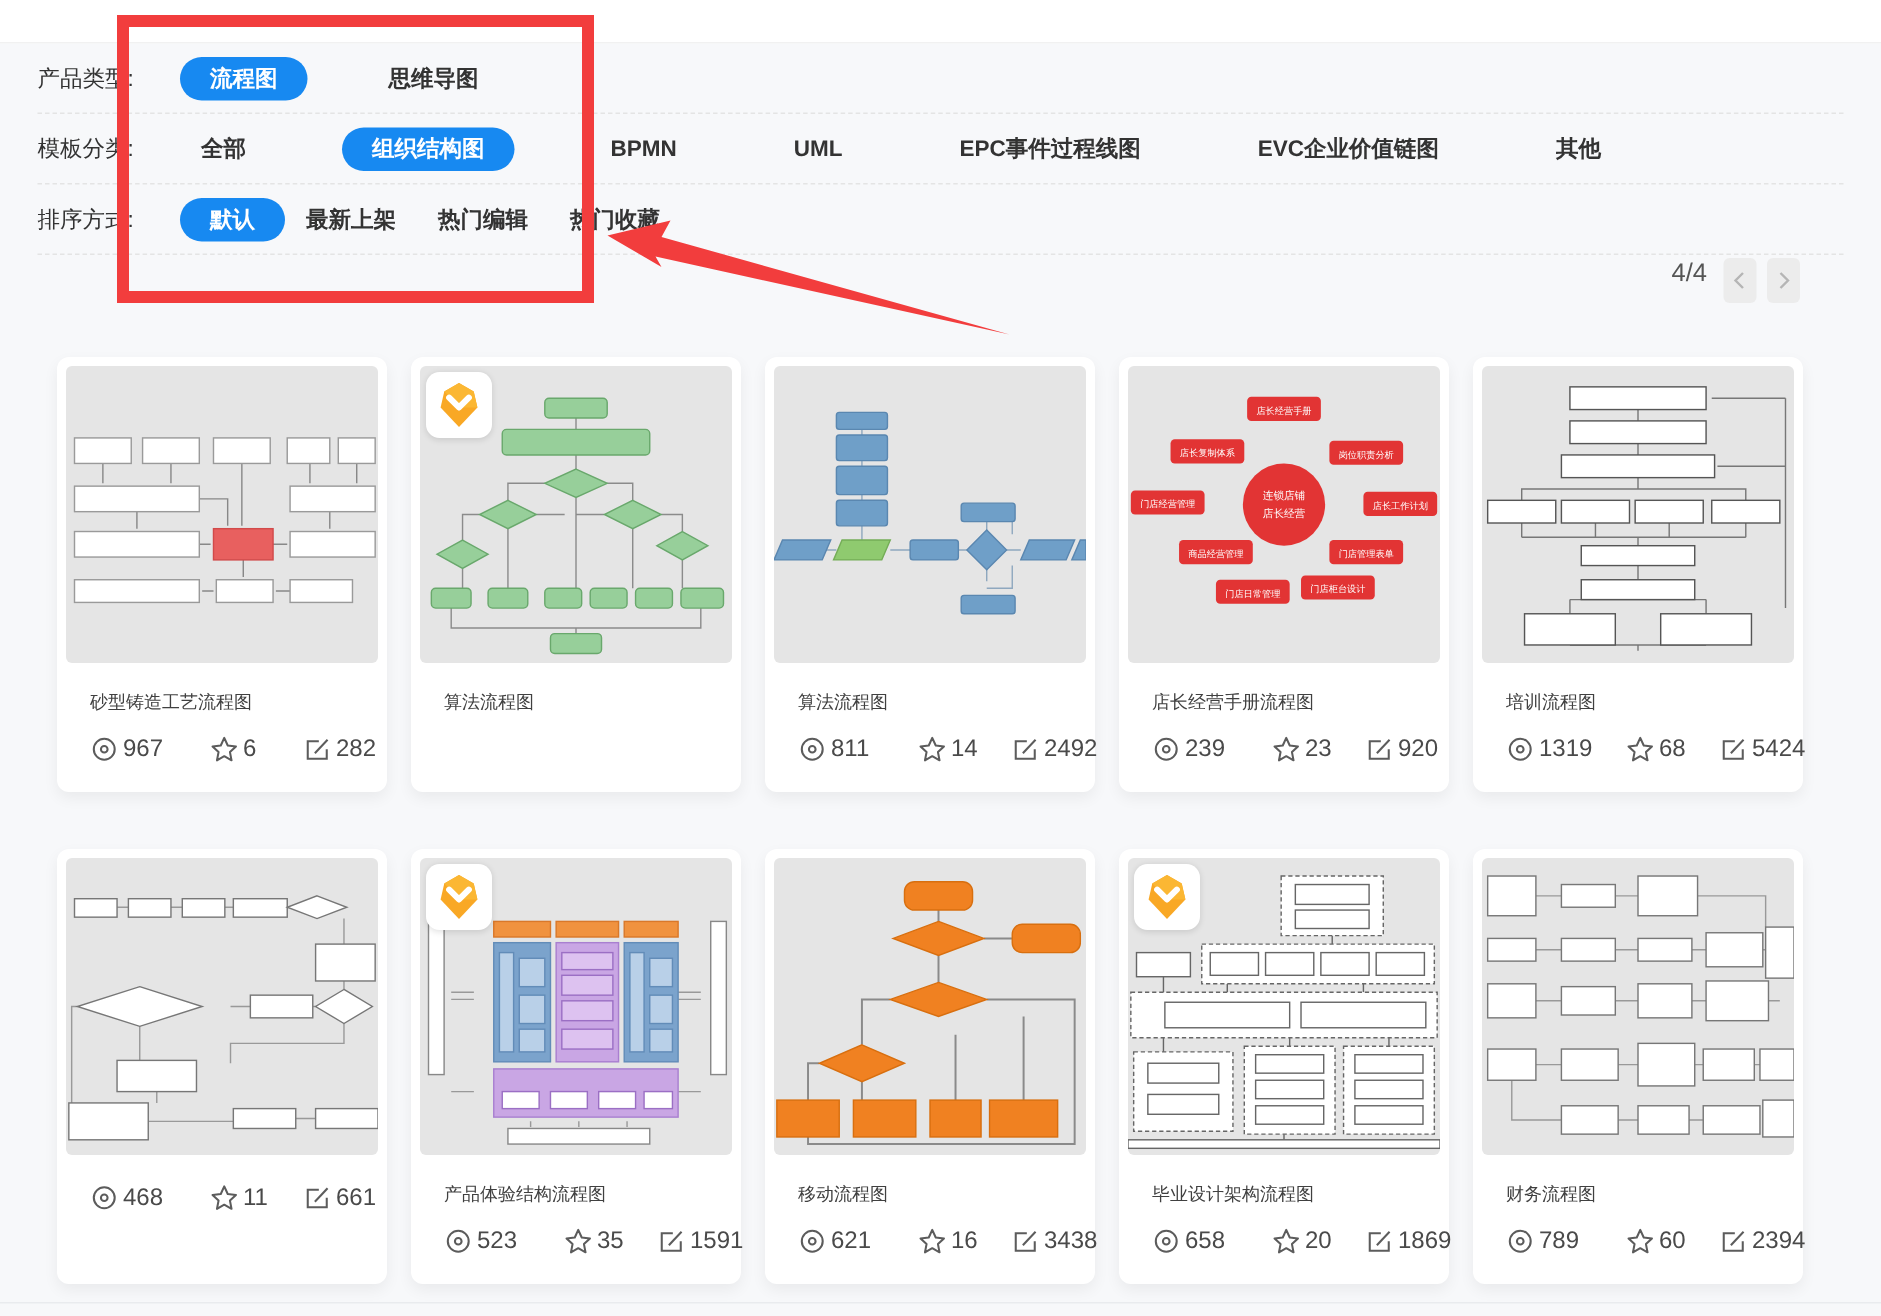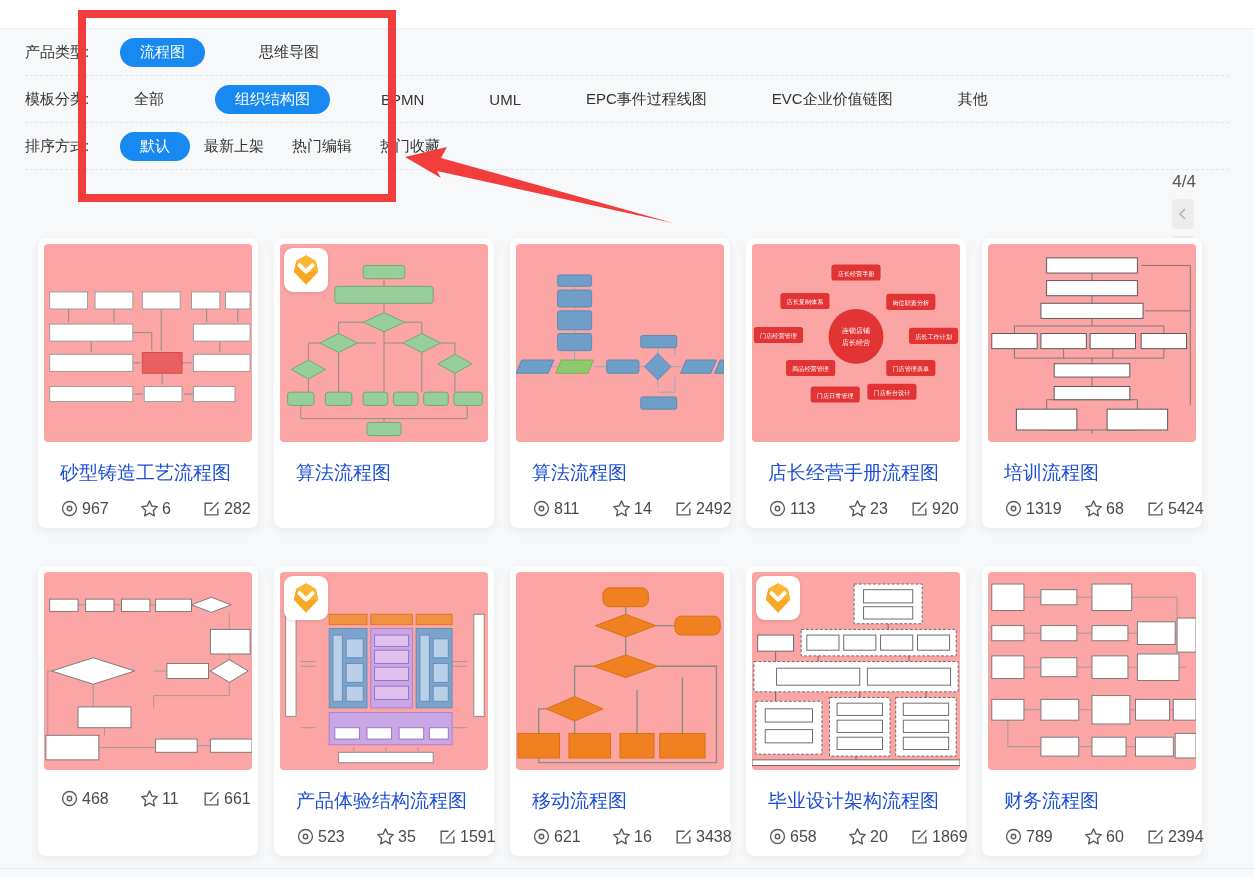--- a/index.html
+++ b/index.html
@@ -4,43 +4,43 @@
 <style>
   html,body{margin:0;padding:0;}
   body{width:1254px;height:877px;overflow:hidden;background:#f7f8fa;
        font-family:"Liberation Sans","DejaVu Sans",sans-serif;color:#333;}
   #stage{position:relative;width:1254px;height:877px;}
   .topbar{position:absolute;left:0;top:0;width:100%;height:28px;background:#fff;border-bottom:1px solid #f1f1f1;}
   
   #filter-panel{position:absolute;left:0;top:29px;width:100%;}
   .filter-row{display:flex;align-items:center;height:46px;margin:0 25px;border-bottom:1px dashed #e4e4e4;font-size:15px;}
   .filter-label{width:95px;flex:none;color:#333;}
-  .filter-options{display:flex;align-items:center;}
+  .filter-options{display:flex;align-items:center;font-weight:bold;}
   .row-0 .filter-options{gap:40px;}
-  .row-1 .filter-options{gap:37px;justify-content:center;}
+  .row-1 .filter-options{gap:50px;justify-content:center;}
   .row-2 .filter-options{}
   .filter-option{color:#333;cursor:pointer;padding:5px 14px;white-space:nowrap;}
   .filter-option.selected{background:#1789f1;color:#fff;border-radius:16px;padding:5px 20px;}
   
   #annotation-rect{position:absolute;left:78px;top:10px;width:302px;height:176px;border:8px solid #f23d3d;pointer-events:none;}
   #annotation-arrow{position:absolute;left:395px;top:145px;pointer-events:none;}
   
-  #pagination{position:absolute;top:172px;right:54px;display:flex;align-items:flex-start;gap:7px;flex-direction:column;}
+  #pagination{position:absolute;top:172px;right:54px;display:flex;align-items:flex-start;gap:7px;}
   #page-label{font-size:17px;color:#555;margin-right:4px;}
   .pg-btn{width:22px;height:30px;background:#ececec;border-radius:4px;display:flex;align-items:center;justify-content:center;cursor:pointer;}
   .pg-btn svg{stroke:#b5b5b5;}
   
   #grid{position:absolute;left:38px;top:238px;display:grid;grid-template-columns:repeat(5,220px);grid-auto-rows:290px;column-gap:16px;row-gap:38px;}
   .card{background:#fff;border-radius:8px;box-shadow:0 4px 10px rgba(0,0,0,0.06);position:relative;cursor:pointer;}
-  .thumb{position:relative;margin:6px;height:198px;overflow:hidden;border-radius:4px;background:#fca5a5;}
+  .thumb{position:relative;margin:6px;height:198px;overflow:hidden;border-radius:4px;background:#e5e5e5;}
   .thumb svg{display:block;width:100%;height:100%;}
   .vip-badge{position:absolute;left:10px;top:10px;width:44px;height:44px;border-radius:9px;background:#fff;
              box-shadow:0 1px 4px rgba(0,0,0,0.12);display:none;align-items:center;justify-content:center;}
   .card.vip .vip-badge{display:flex;}
-  .card-title{padding:12px 20px 0 22px;font-size:19px;color:#1d4ed8;white-space:nowrap;overflow:hidden;}
+  .card-title{padding:12px 20px 0 22px;font-size:12px;color:#404040;white-space:nowrap;overflow:hidden;}
   .card-stats{display:flex;align-items:center;padding:13px 0 0 22px;color:#4a4a4a;font-size:16px;text-align:center;}
   .stat{display:flex;align-items:center;gap:3px;flex:none;}
   .stat:nth-child(1){width:80px;}
   .stat:nth-child(2){width:62px;}
   .stat svg{stroke:#5c5c5c;flex:none;}
   .bottom-line{position:absolute;left:0;top:868px;width:100%;border-top:1px solid #e9ebee;}
 </style>
 </head>
 <body>
 
@@ -256,21 +256,21 @@
           </svg>
         </div>
 
     <div class="card-title">店长经营手册流程图</div>
     <div class="card-stats">
       <span class="stat">
         <svg width="19" height="19" viewBox="0 0 18 18" fill="none" stroke-width="1.3">
               <circle cx="9" cy="9" r="6.6"></circle>
               <circle cx="9" cy="9" r="2.1"></circle>
             </svg>
-        <span class="stat-num">113</span>
+        <span class="stat-num">239</span>
       </span>
       <span class="stat">
         <svg width="19" height="19" viewBox="0 0 18 18" fill="none" stroke-width="1.3" stroke-linejoin="round">
               <polygon points="9,1.8 11.2,6.6 16.4,7.2 12.6,10.8 13.6,16 9,13.4 4.4,16 5.4,10.8 1.6,7.2 6.8,6.6"></polygon>
             </svg>
         <span class="stat-num">23</span>
       </span>
       <span class="stat">
         <svg width="19" height="19" viewBox="0 0 18 18" fill="none" stroke-width="1.3">
               <path d="M15,9 v6 h-12 v-11 h7"></path>

